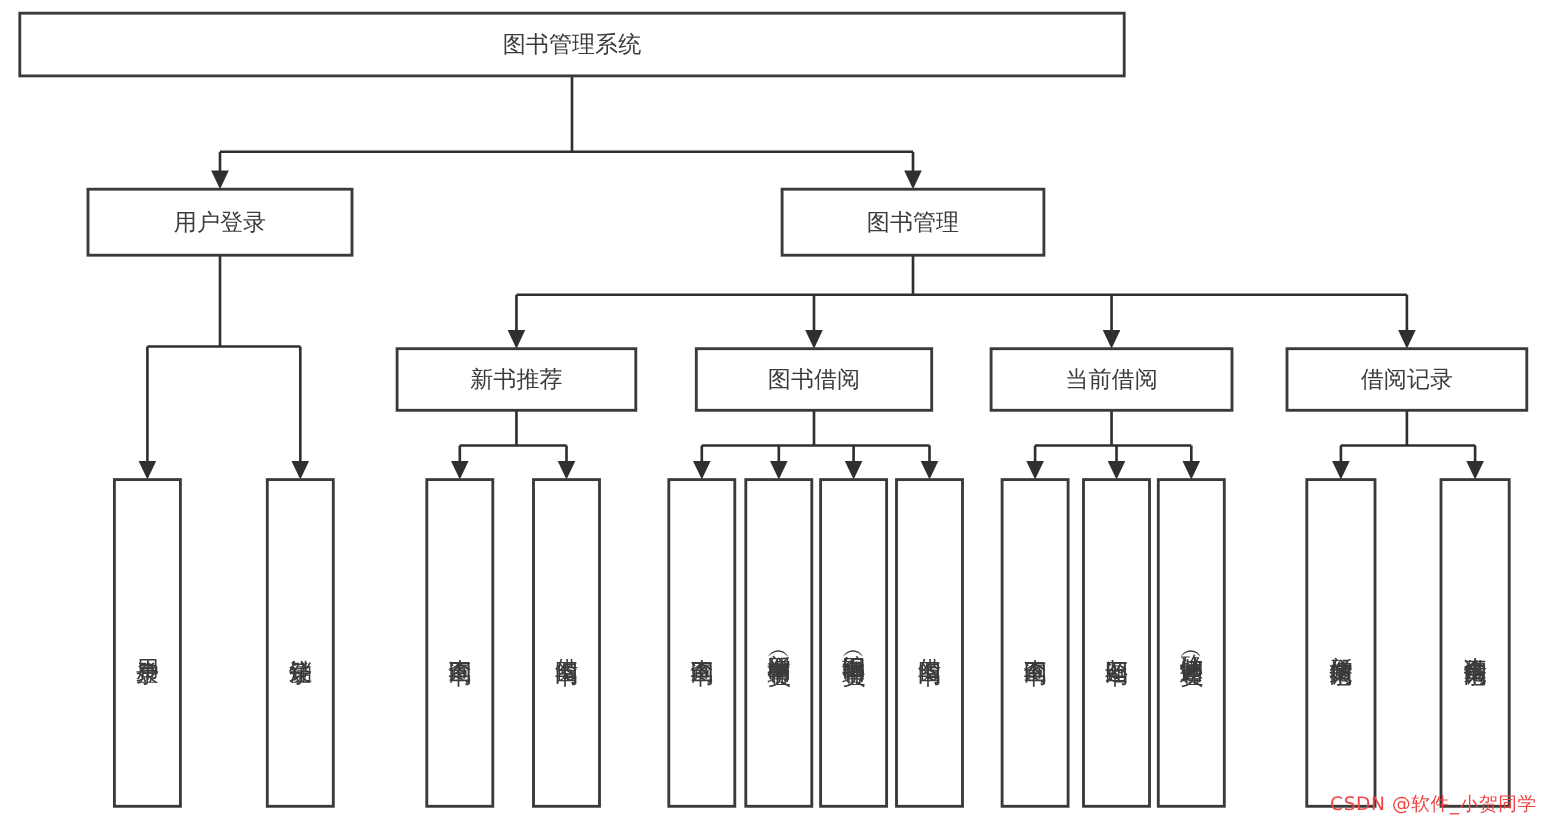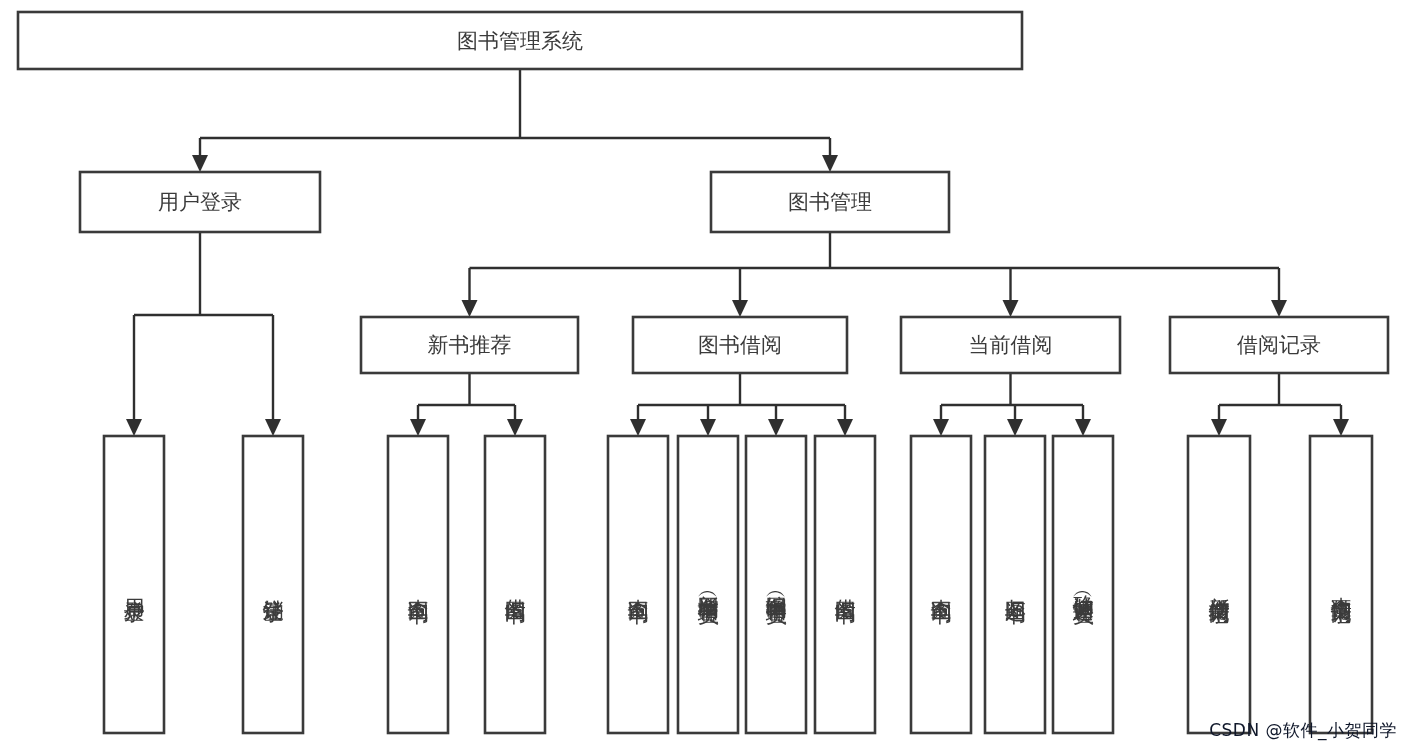--- a/index.html
+++ b/index.html
@@ -65,21 +65,21 @@
   .arrow-head {
     fill: #2f2f2f;
     stroke: none;
   }
   .watermark {
     position: absolute;
     right: 8px;
     bottom: 5px;
     font-family: "DejaVu Sans", "Liberation Sans", sans-serif;
     font-size: 17px;
-    color: #0f172a;
+    color: #ef4444;
     letter-spacing: 0.5px;
     white-space: nowrap;
     user-select: none;
   }
 </style>
 </head>
 <body>
 
 <div id="diagram-root">
 

